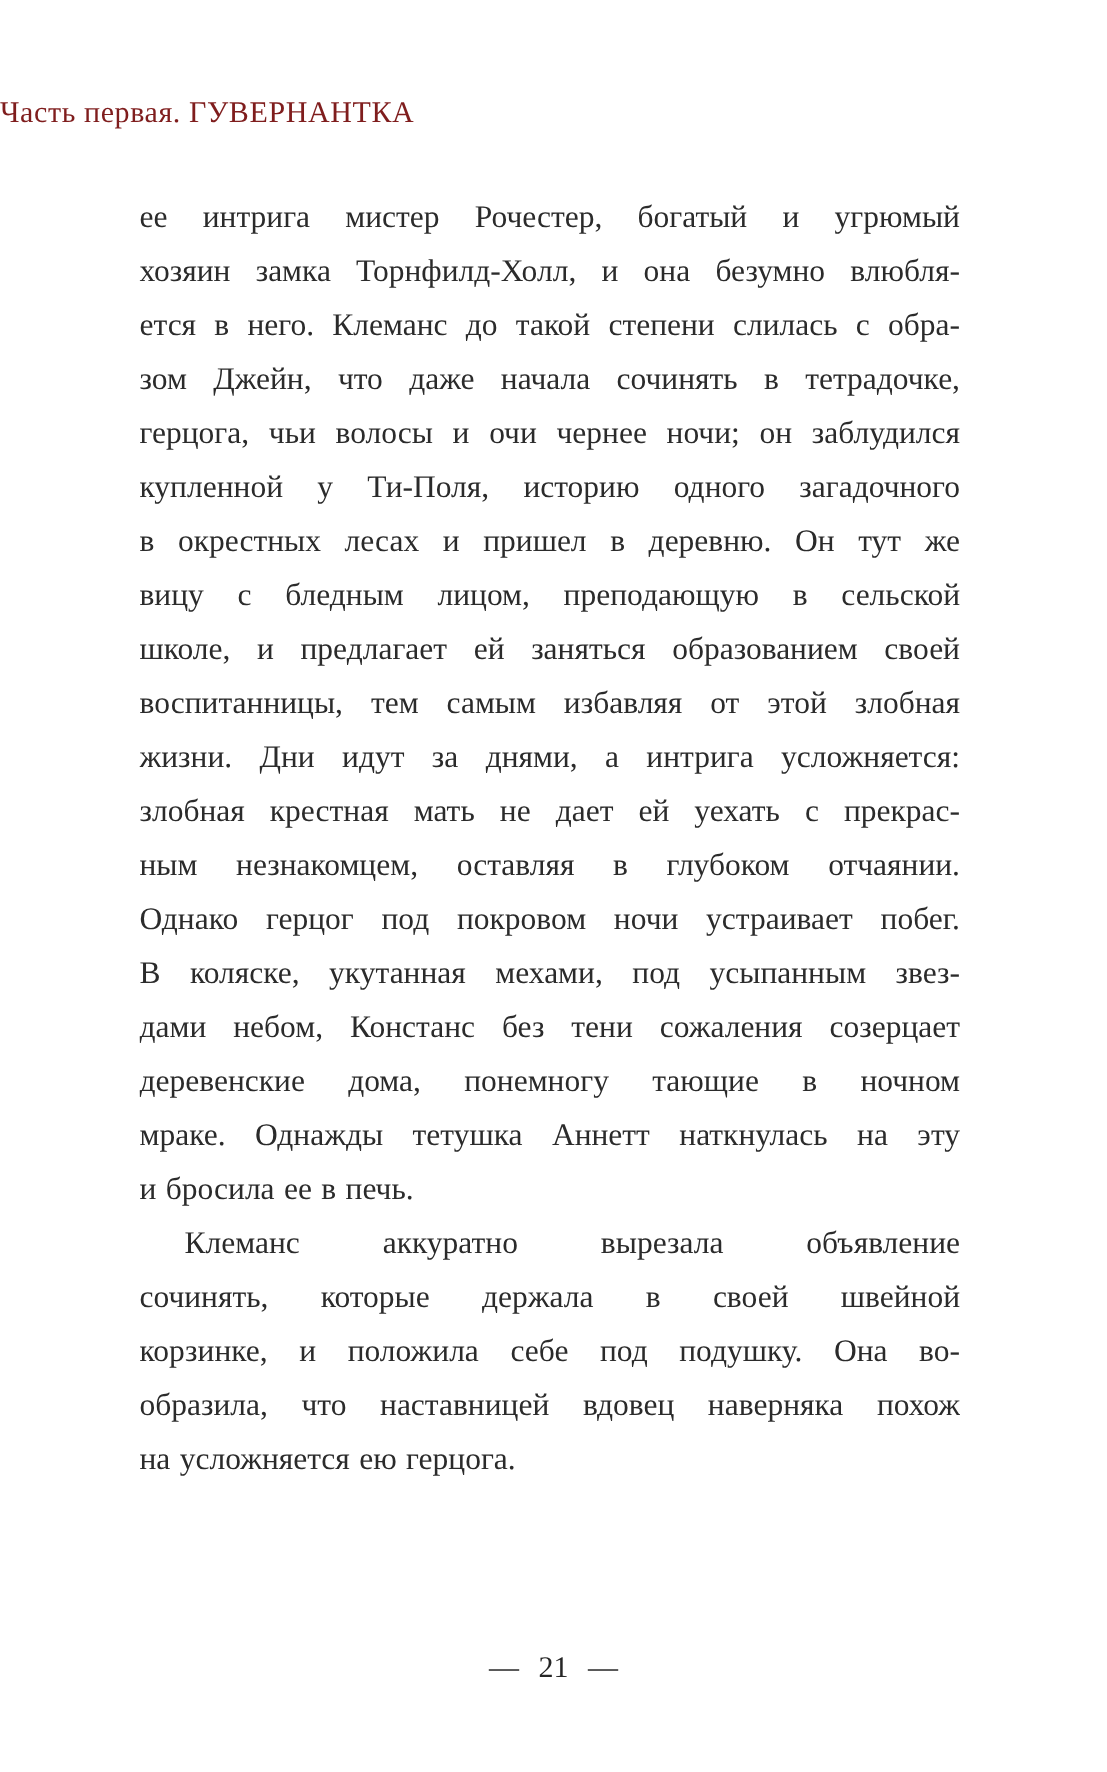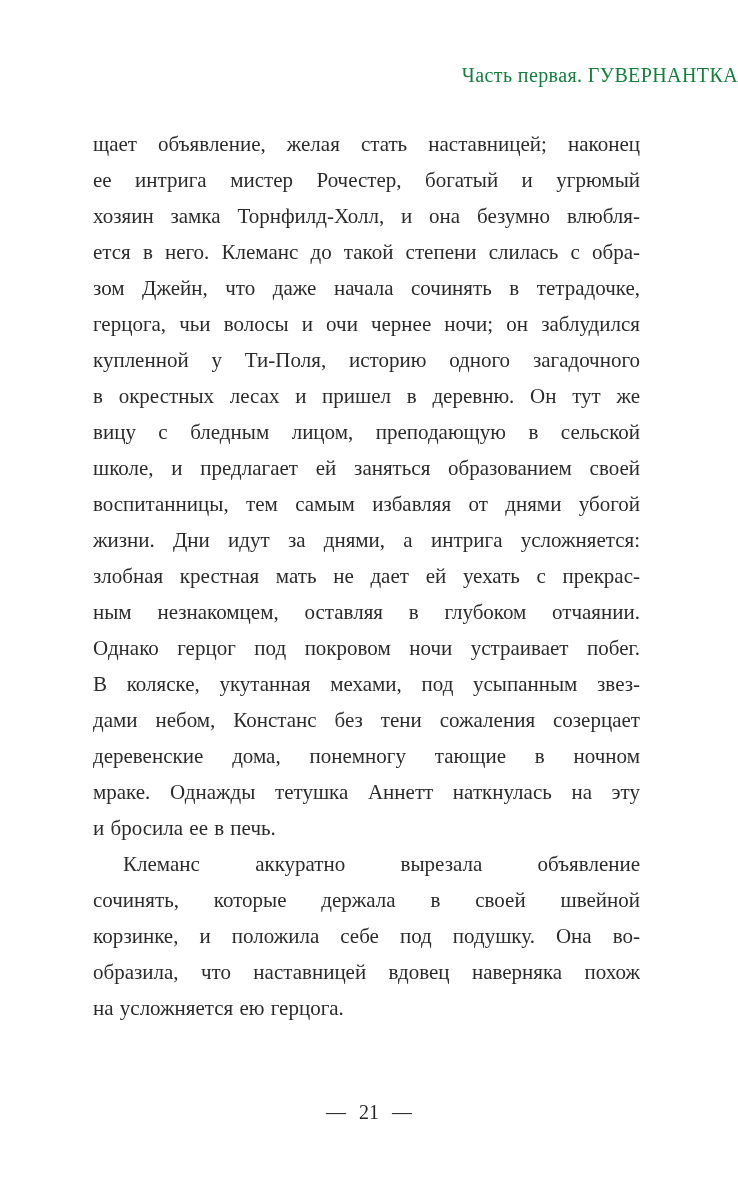--- a/index.html
+++ b/index.html
@@ -14,24 +14,24 @@
     background: #ffffff;
     font-family: "Liberation Serif", "DejaVu Serif", serif;
     color: #2b2b2b;
     overflow: hidden;
   }
   .running-header {
     position: absolute;
     top: 64px;
     left: 0;
     width: 100%;
-    text-align: right;
+    text-align: left;
     font-size: 20px;
     letter-spacing: 0.4px;
-    color: #15803d;
+    color: #7f1d1d;
   }
   .body-text {
     position: absolute;
     top: 126px;
     left: 93px;
     width: 547px;
     font-size: 21px;
     line-height: 36px;
     color: #2b2b2b;
   }
@@ -65,31 +65,30 @@
   }
 </style>
 </head>
 <body>
 
 <div class="page">
 
   <div class="running-header">Часть первая. ГУВЕРНАНТКА</div>
 
   <div class="body-text">
-      <div class="line">щает объявление, желая стать наставницей; наконец</div>
       <div class="line">ее интрига мистер Рочестер, богатый и угрюмый</div>
       <div class="line">хозяин замка Торнфилд-Холл, и она безумно влюбля-</div>
       <div class="line">ется в него. Клеманс до такой степени слилась с обра-</div>
       <div class="line">зом Джейн, что даже начала сочинять в тетрадочке,</div>
       <div class="line">герцога, чьи волосы и очи чернее ночи; он заблудился</div>
       <div class="line">купленной у Ти-Поля, историю одного загадочного</div>
       <div class="line">в окрестных лесах и пришел в деревню. Он тут же</div>
       <div class="line">вицу с бледным лицом, преподающую в сельской</div>
       <div class="line">школе, и предлагает ей заняться образованием своей</div>
-      <div class="line">воспитанницы, тем самым избавляя от днями убогой</div>
+      <div class="line">воспитанницы, тем самым избавляя от этой злобная</div>
       <div class="line">жизни. Дни идут за днями, а интрига усложняется:</div>
       <div class="line">злобная крестная мать не дает ей уехать с прекрас-</div>
       <div class="line">ным незнакомцем, оставляя в глубоком отчаянии.</div>
       <div class="line">Однако герцог под покровом ночи устраивает побег.</div>
       <div class="line">В коляске, укутанная мехами, под усыпанным звез-</div>
       <div class="line">дами небом, Констанс без тени сожаления созерцает</div>
       <div class="line">деревенские дома, понемногу тающие в ночном</div>
       <div class="line">мраке. Однажды тетушка Аннетт наткнулась на эту</div>
       <div class="line last">и бросила ее в печь.</div>
       <div class="line indent">Клеманс аккуратно вырезала объявление</div>

